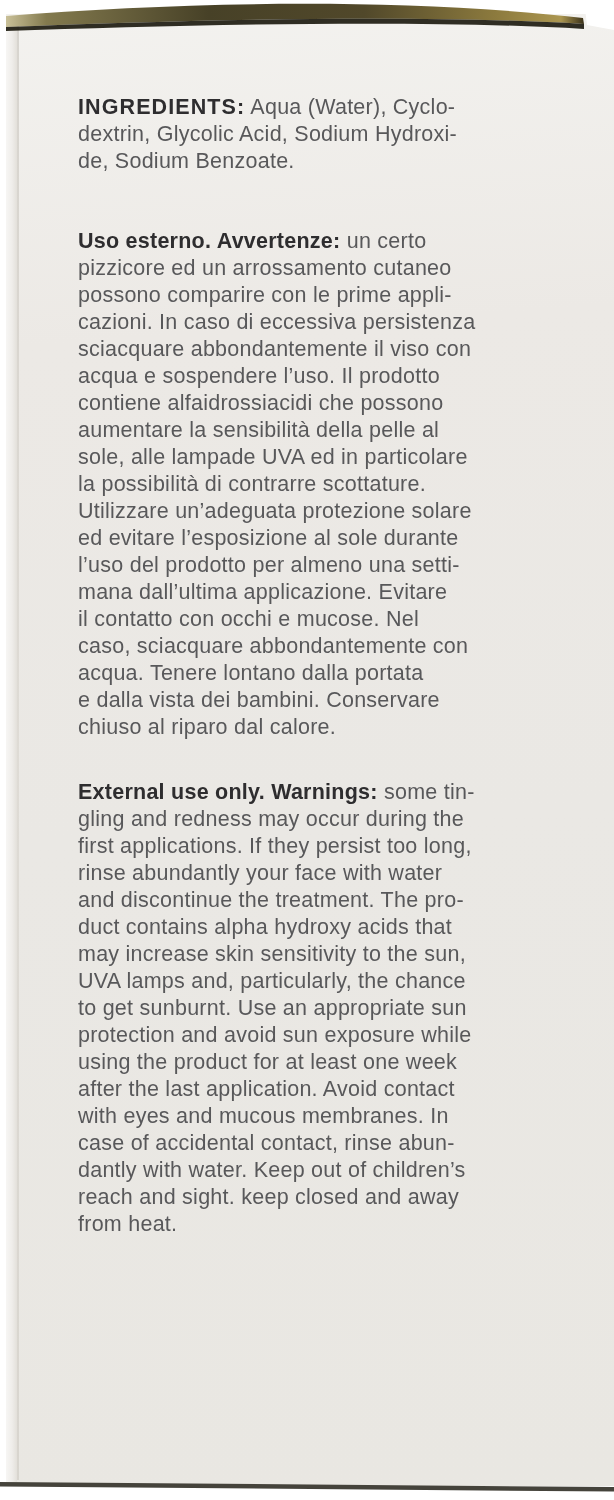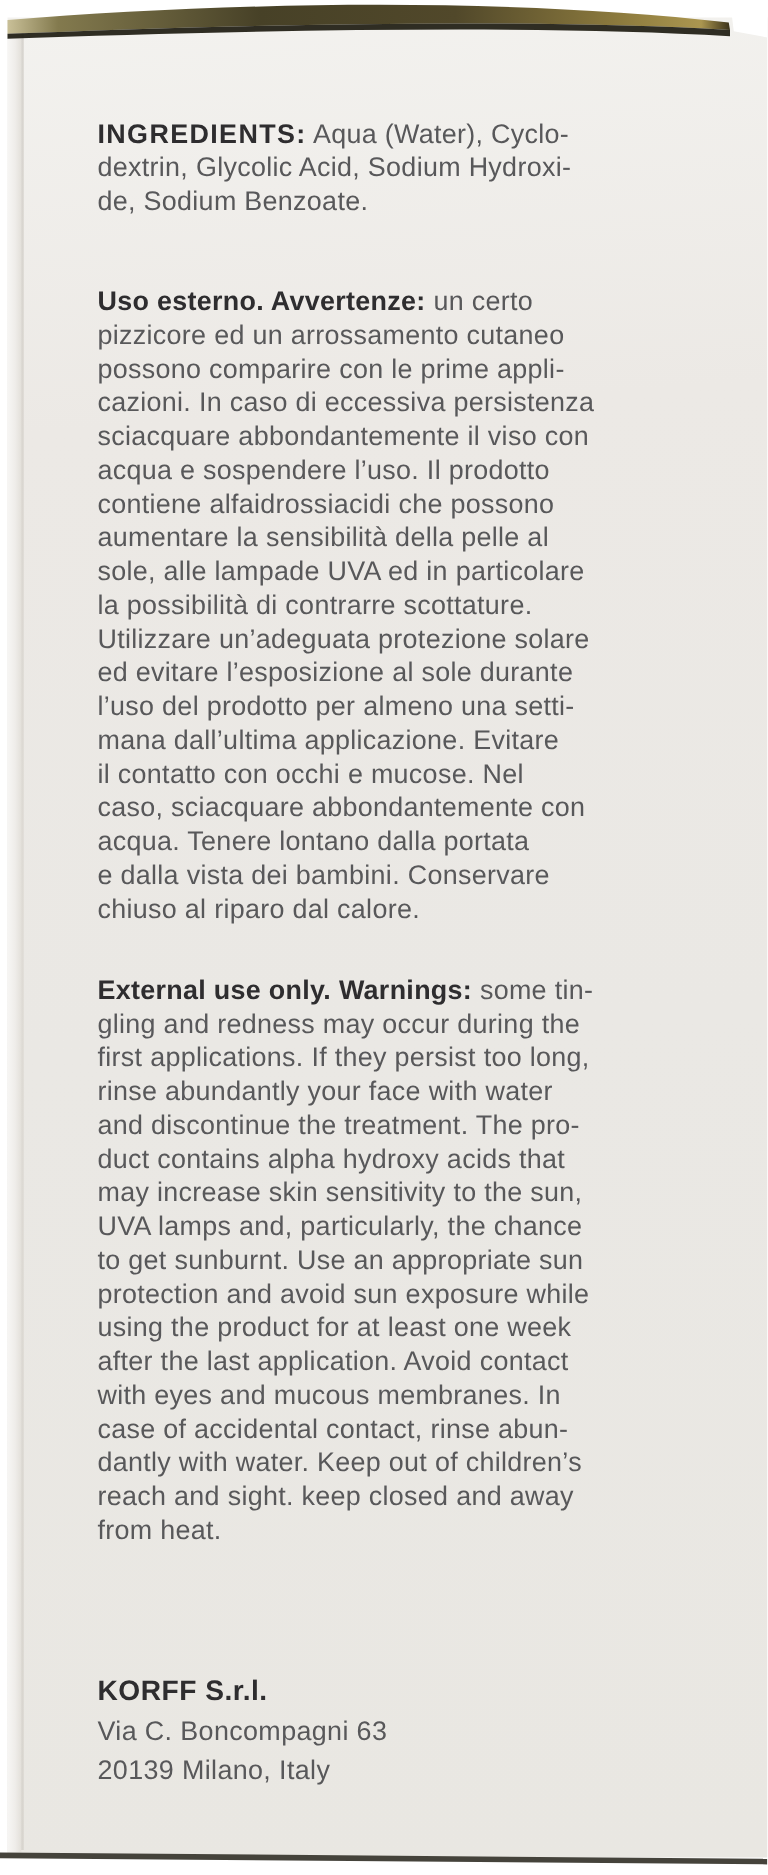--- a/index.html
+++ b/index.html
@@ -112,18 +112,15 @@
 Utilizzare un’adeguata protezione solare
 ed evitare l’esposizione al sole durante
 l’uso del prodotto per almeno una setti-
 mana dall’ultima applicazione. Evitare
 il contatto con occhi e mucose. Nel
 caso, sciacquare abbondantemente con
 acqua. Tenere lontano dalla portata
 e dalla vista dei bambini. Conservare
 chiuso al riparo dal calore.</span></p>
 
-  <div class="footer-company" style="top:1338px">KORFF S.r.l.</div>
 
-  <div class="footer-address" style="top:1370px">Via C. Boncompagni 63
-20139 Milano, Italy</div>
 
 </div>
 
 </body></html>

